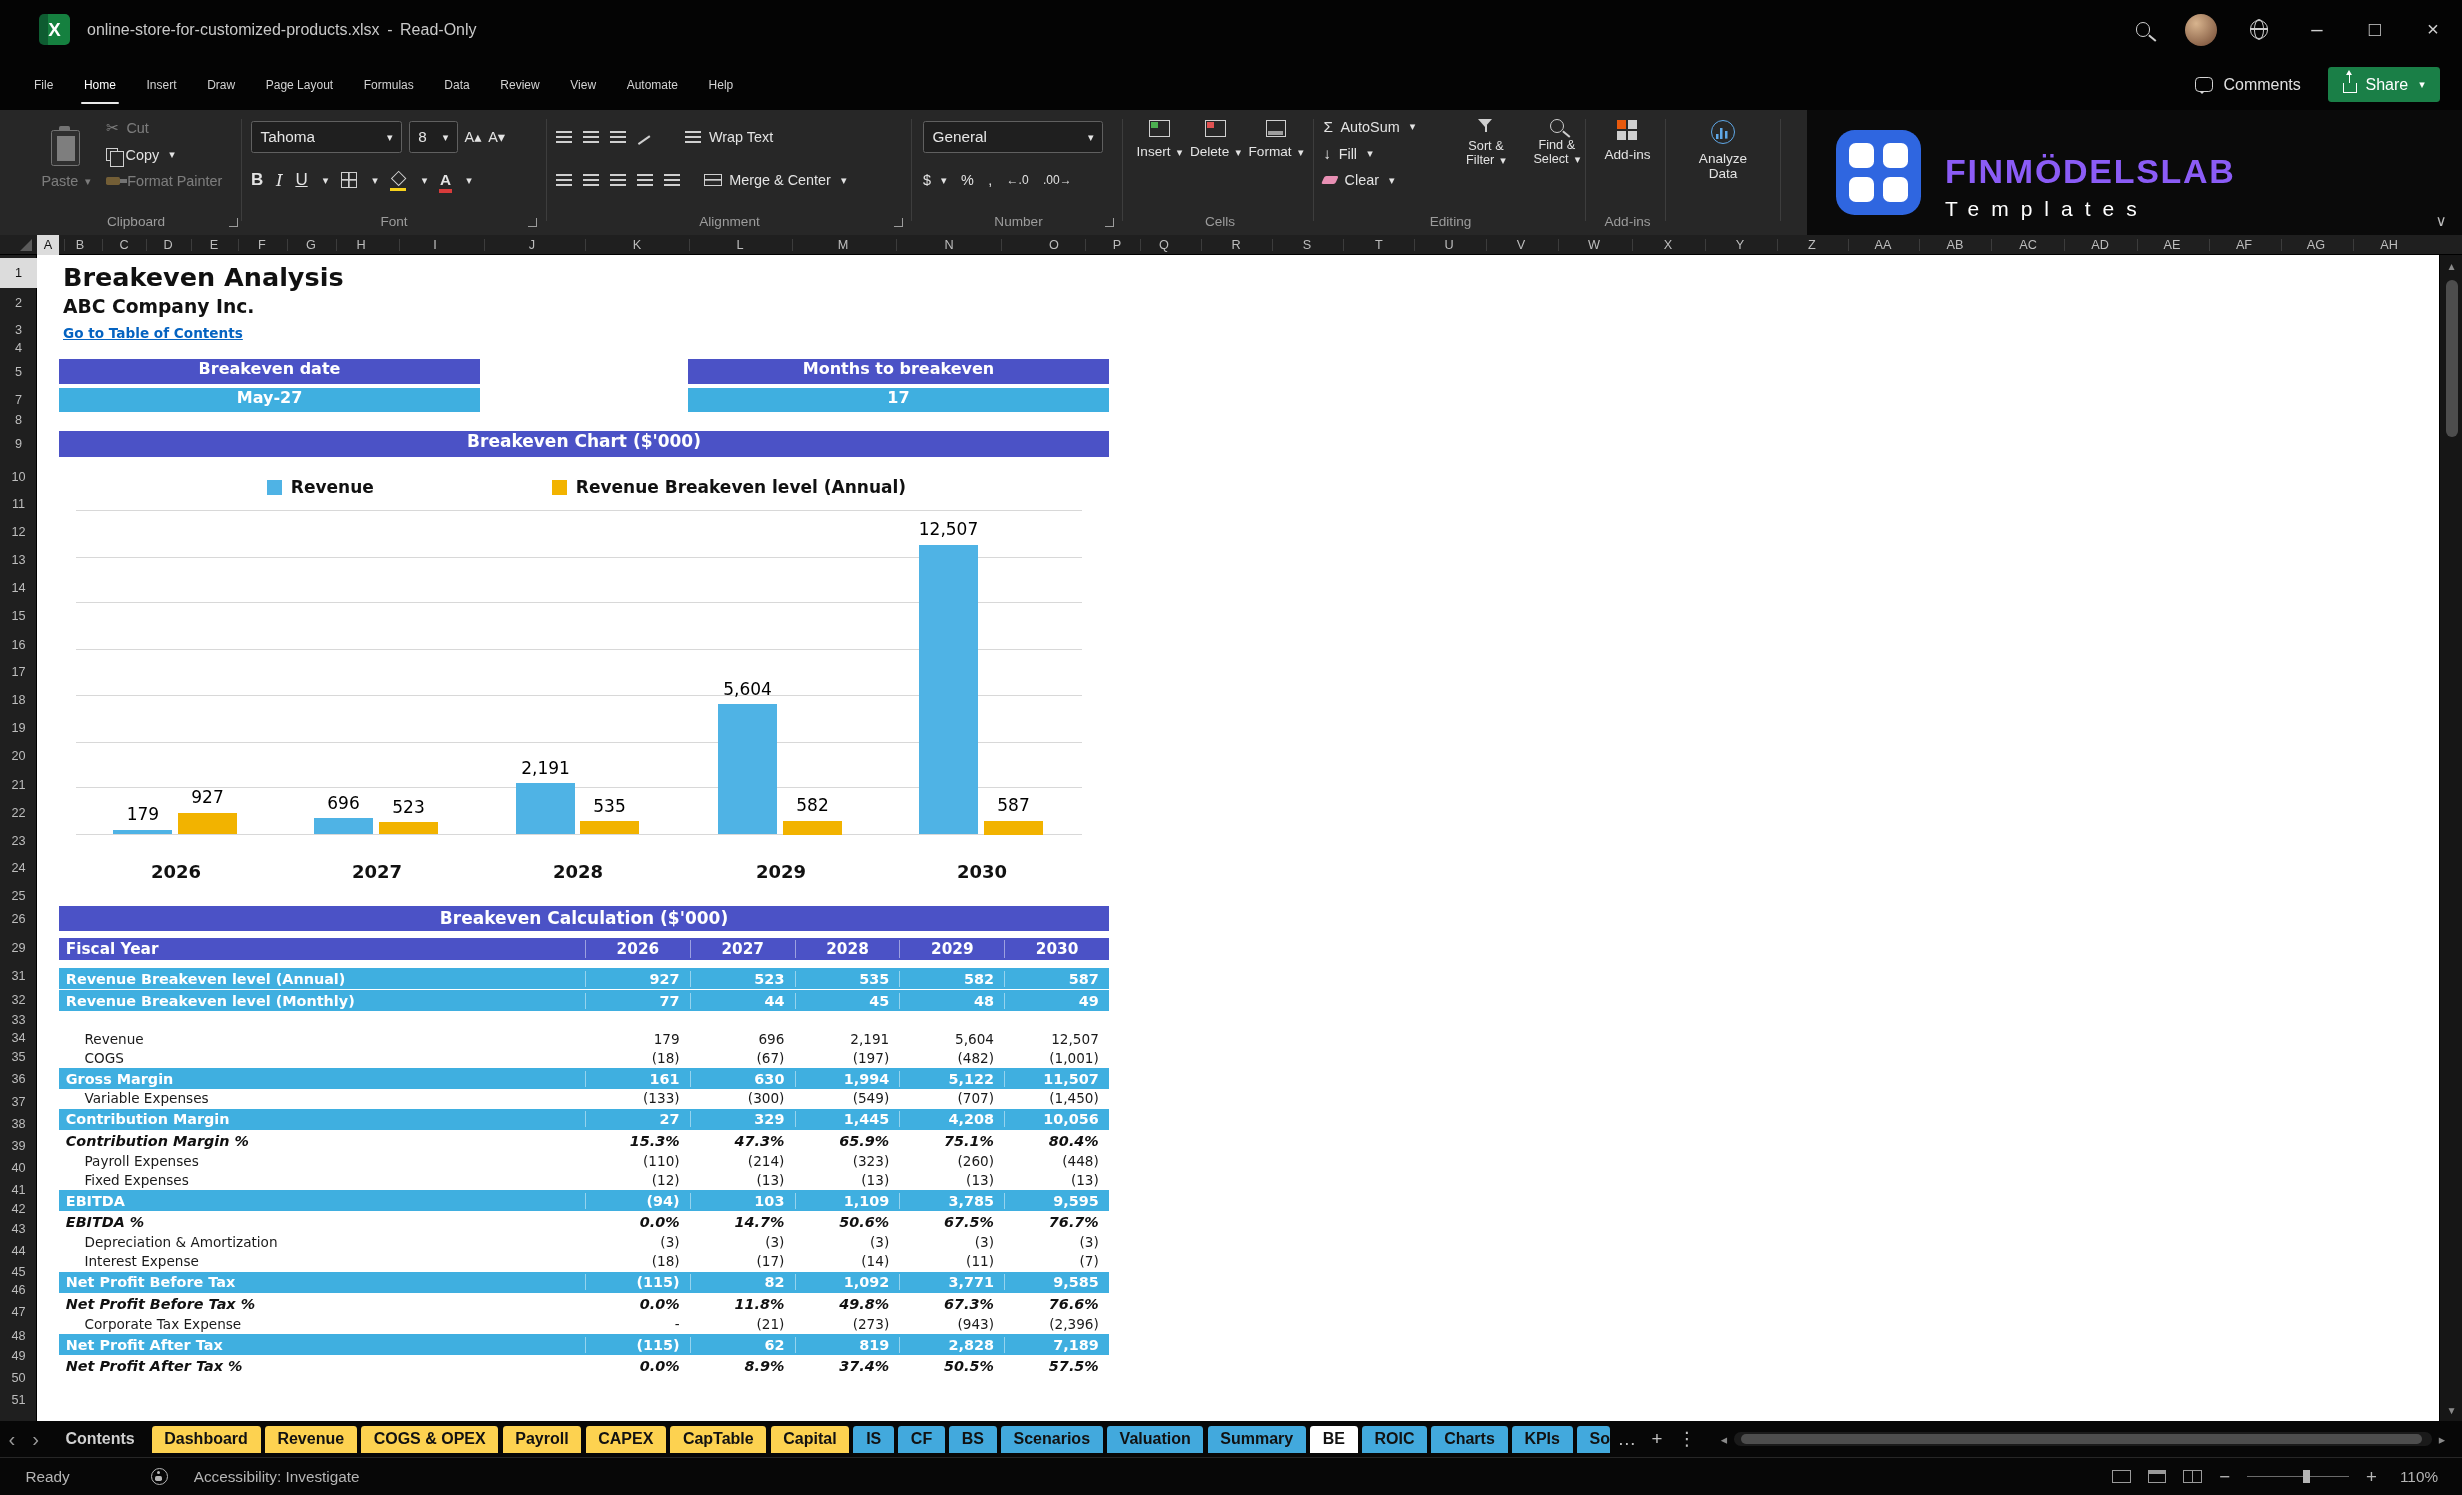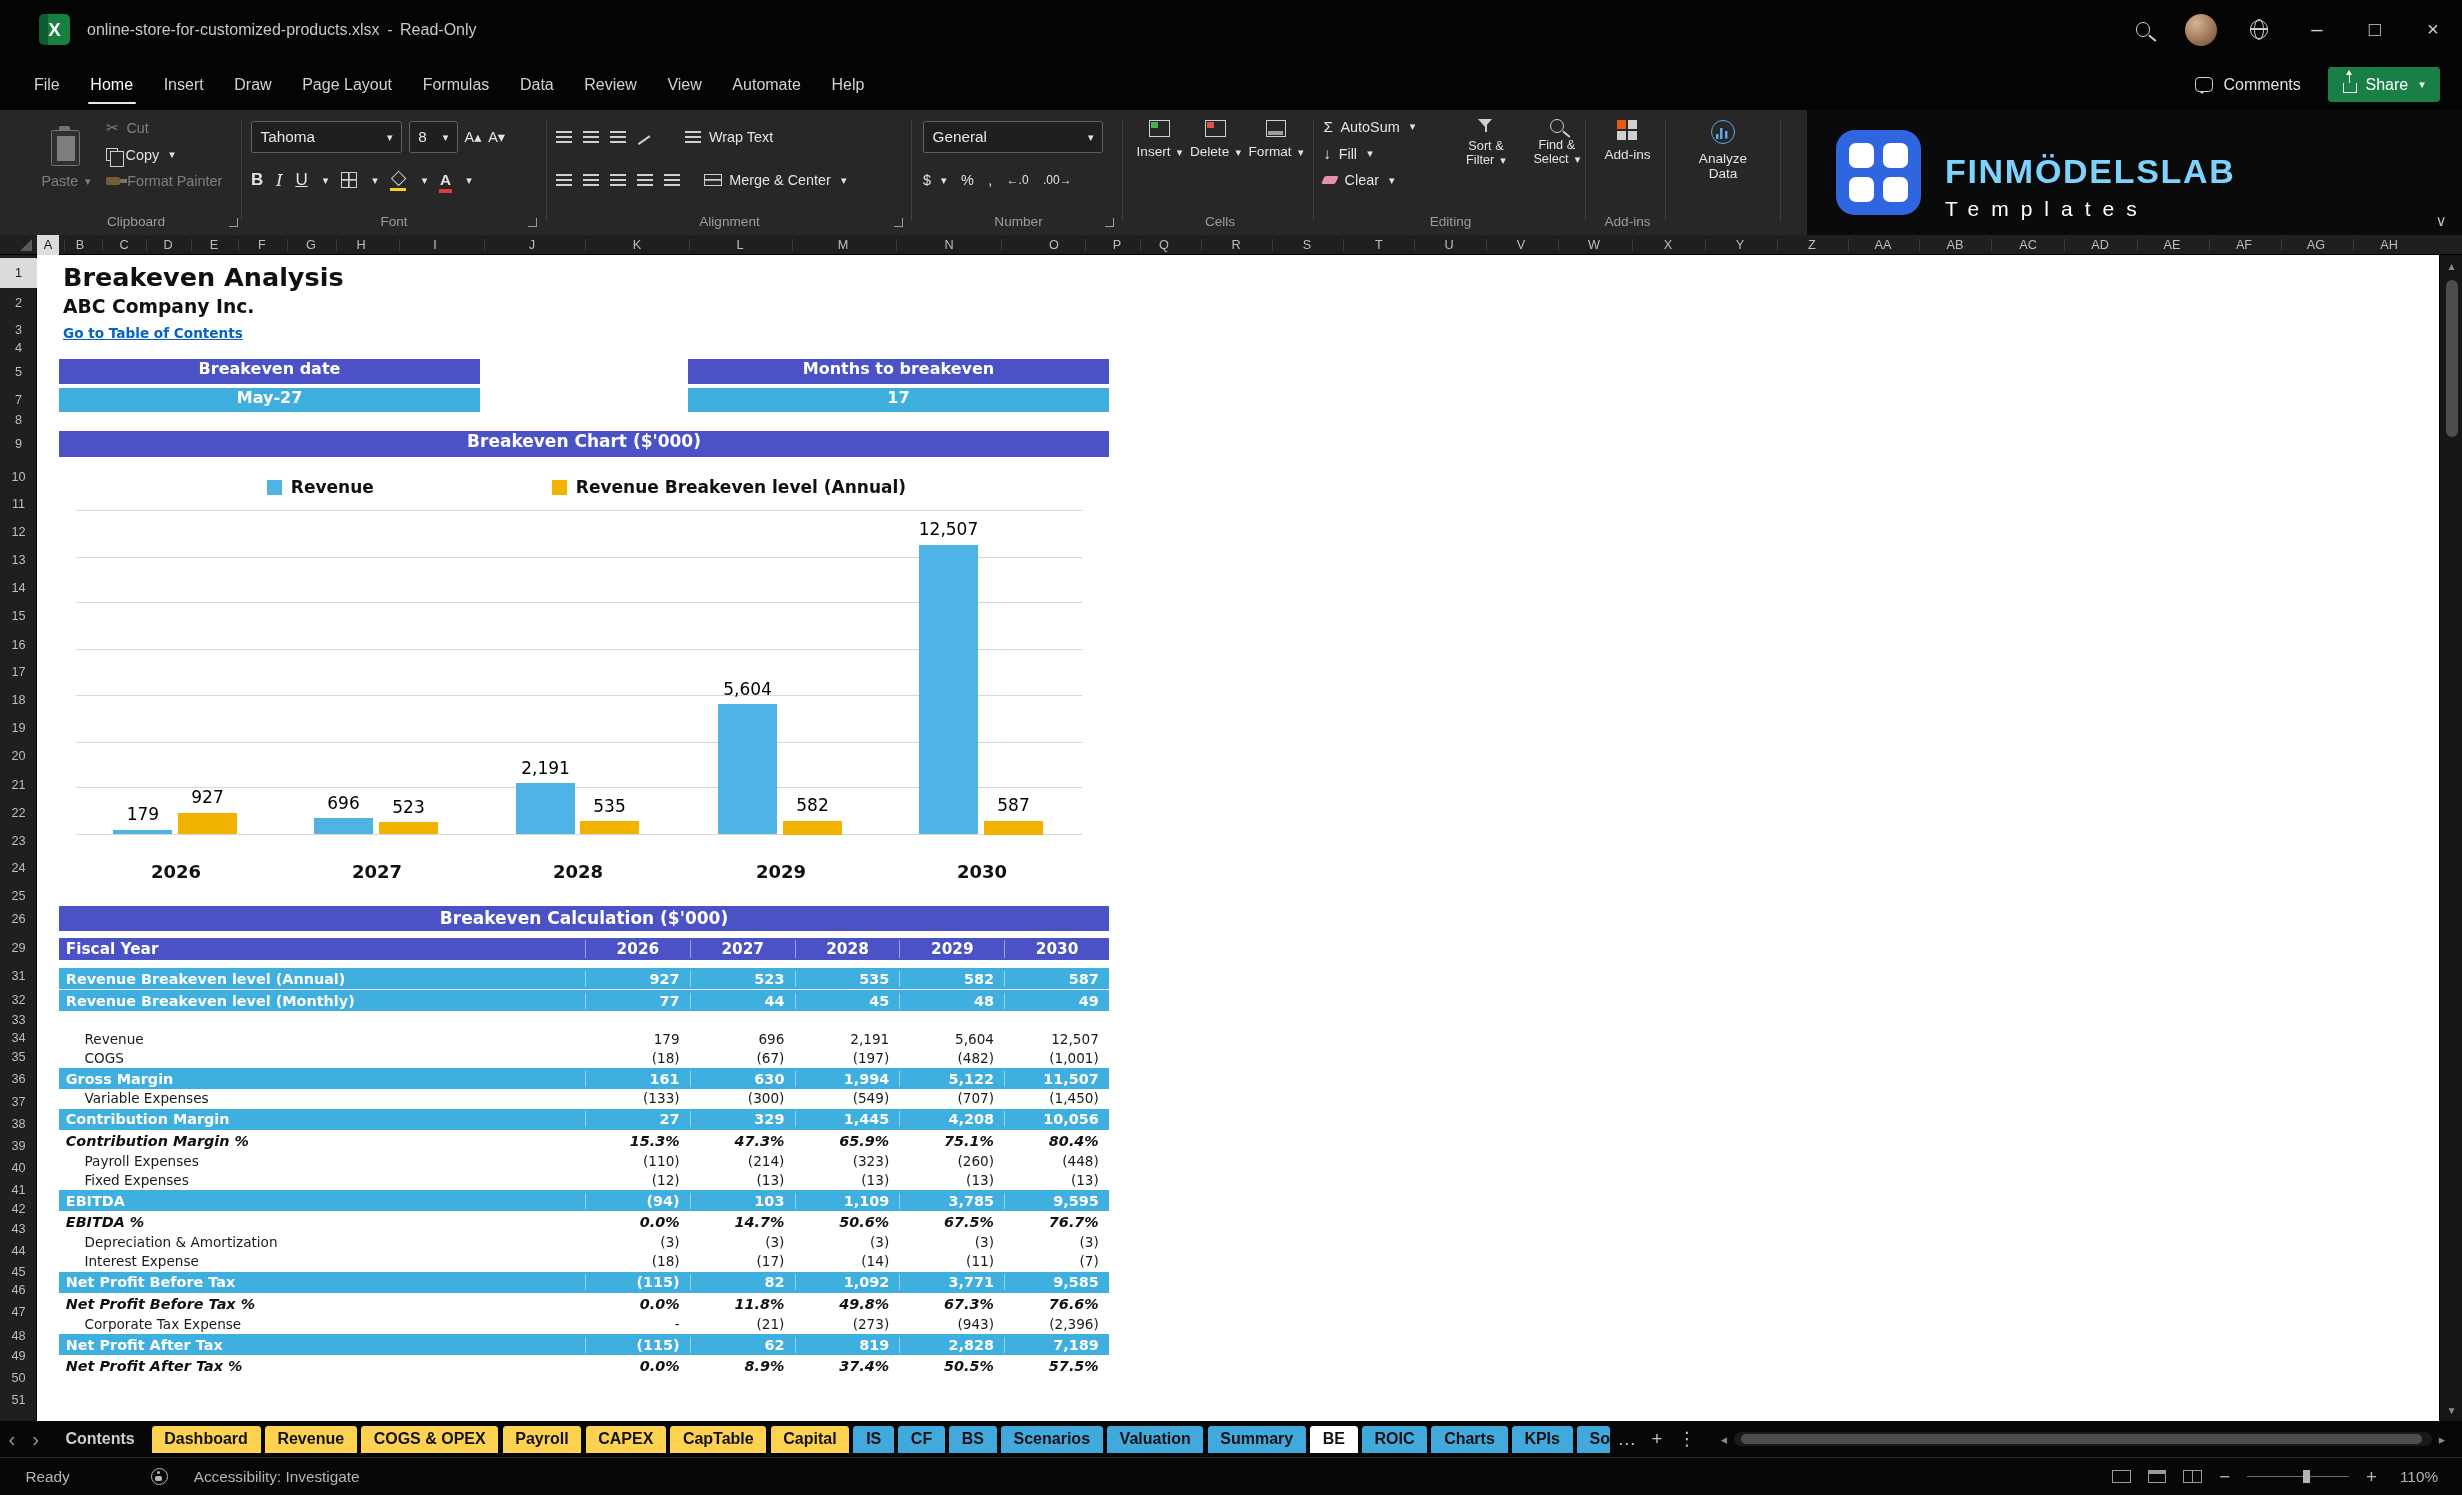--- a/index.html
+++ b/index.html
@@ -15,39 +15,39 @@
   .avatar { width:32px; height:32px; border-radius:50%; background:radial-gradient(circle at 35% 30%,#d8b48e,#8a6248 75%); }
   .ic-mag { position:relative; width:14.4px; height:14.4px; border:1.7px solid #cfcfcf; border-radius:50%; display:inline-block; }
   .ic-mag::after { content:""; position:absolute; width:8.5px; height:1.7px; background:#cfcfcf; right:-7.6px; bottom:-2.5px; transform:rotate(40deg); }
   .ic-globe { position:relative; width:18.7px; height:18.7px; border:1.7px solid #cfcfcf; border-radius:50%; display:inline-block; }
   .ic-globe::before { content:""; position:absolute; left:3.4px; right:3.4px; top:-1.7px; bottom:-1.7px; border:1.7px solid #cfcfcf; border-radius:50%; }
   .ic-globe::after { content:""; position:absolute; left:-0.8px; right:-0.8px; top:6.8px; height:1.7px; background:#cfcfcf; }
 
   
   #menubar { position:absolute; top:59px; left:0; width:2462px; height:51px; background:#040404; display:flex; align-items:center; }
   #menutabs { display:flex; margin-left:18.7px; height:100%; }
-  .mtab { padding:0 15.3px; display:flex; align-items:center; font-size:16px; color:#d2d2d2; position:relative; }
+  .mtab { padding:0 15.3px; display:flex; align-items:center; font-size:12px; color:#d2d2d2; position:relative; }
   .mtab.active { color:#fff; }
   .mtab.active::after { content:""; position:absolute; left:12.7px; right:12.7px; bottom:6px; height:2.5px; background:#e8e8e8; border-radius:1.7px; }
   .menu-right { margin-left:auto; display:flex; align-items:center; gap:15.3px; margin-right:22px; }
   .comments-btn { display:flex; align-items:center; gap:10.2px; color:#e0e0e0; font-size:16px; padding:6.8px 12px; }
   .ic-bubble { position:relative; width:18.7px; height:14.4px; border:1.7px solid #d5d5d5; border-radius:4.2px; display:inline-block; }
   .ic-bubble::after { content:""; position:absolute; left:3.4px; bottom:-6.8px; border:3.4px solid transparent; border-top-color:#d5d5d5; }
   .share-btn { display:flex; align-items:center; gap:8.5px; background:var(--sharegreen,#1a7f47); color:#fff; font-size:16px; padding:8.5px 15.3px; border-radius:3.4px; }
   .ic-share { position:relative; width:13.6px; height:10.2px; border:1.7px solid #fff; border-top:none; display:inline-block; margin-top:6.8px; }
   .ic-share::before { content:""; position:absolute; left:4.2px; top:-8.5px; width:1.7px; height:8.5px; background:#fff; }
   .ic-share::after { content:""; position:absolute; left:1.7px; top:-12.7px; border-left:3.4px solid transparent; border-right:3.4px solid transparent; border-bottom:5.1px solid #fff; }
   .dd { font-size:11px; margin-left:2.5px; color:inherit; }
 
   
   #ribbon { position:absolute; top:110px; left:0; width:2462px; height:125px; background:#272727; color:#e3e3e3; }
   .blackzone { position:absolute; right:0; top:0; width:655px; height:125px; background:#0a0a0a; display:flex; align-items:center; gap:24px; padding-left:29px; }
   .fml-badge { width:85px; height:85px; border-radius:18.7px; background:var(--logoblue,#2f66e0); display:grid; grid-template-columns:25.5px 25.5px; grid-template-rows:25.5px 25.5px; gap:8.5px; place-content:center; }
   .fml-badge span { background:#fff; border-radius:6.8px; }
-  .fml-text .brand { font-size:34px; font-weight:800; color:#7dd3fc; letter-spacing:1.7px;margin-top:28px; }
+  .fml-text .brand { font-size:34px; font-weight:800; color:#8b5cf6; letter-spacing:1.7px;margin-top:28px; }
   .fml-text .sub { font-size:21px; color:#fff; letter-spacing:12px; margin-top:5.1px; }
   .rsep { position:absolute; top:8.5px; width:0.8px; height:102px; background:#3d3d3d; }
   .rgroup { position:absolute; top:0; height:125px; }
   .rglabel { position:absolute; bottom:6px; left:0; right:0; text-align:center; font-size:13.6px; color:#9c9c9c; }
   .rlauncher { position:absolute; bottom:8.5px; right:3.4px; width:8.5px; height:8.5px; border-right:1.7px solid #9c9c9c; border-bottom:1.7px solid #9c9c9c; }
   .rbtn { display:flex; align-items:center; gap:7.6px; font-size:14.4px; color:#e3e3e3; white-space:nowrap; }
   .dim { opacity:.45; }
   .rr { position:absolute; left:3px; display:flex; align-items:center; gap:11px; height:34px; }
   .rr1 { top:10.2px; } .rr2 { top:53px; }
   .stack { position:absolute; left:75px; top:8.5px; display:flex; flex-direction:column; gap:10.2px; }

